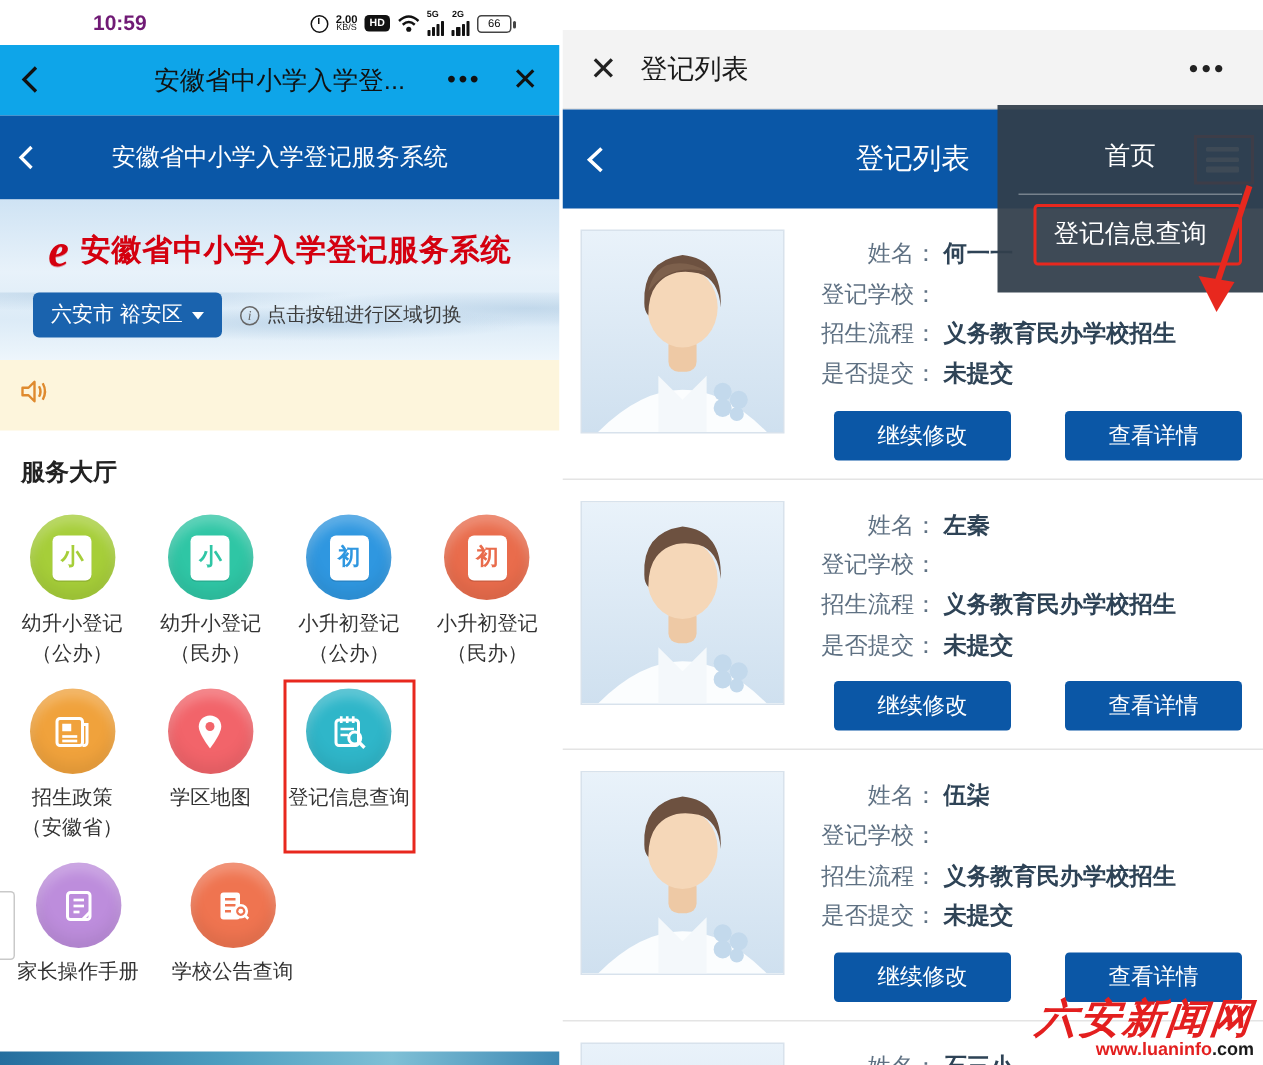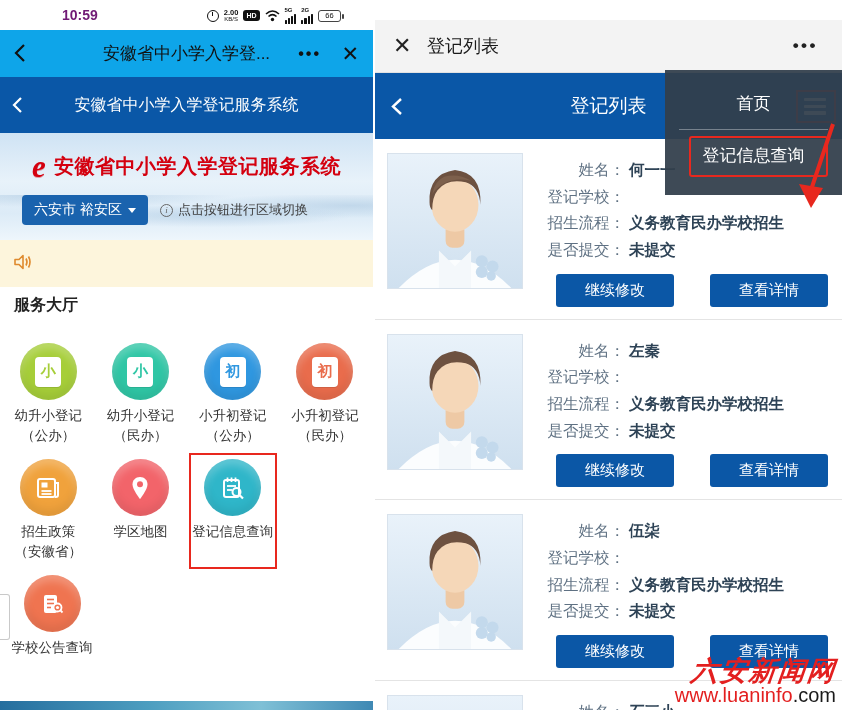--- a/index.html
+++ b/index.html
@@ -46,21 +46,21 @@
   .region-row { position:absolute; left:22px; top:62px; display:flex; align-items:center; gap:12px; }
   .region-btn { background:#1a63ae; color:#fff; font-size:14px; padding:6px 12px; border-radius:4px; border:none; display:flex; align-items:center; gap:6px; cursor:pointer; }
   .region-btn .caret { width:0; height:0; border-left:4.5px solid transparent; border-right:4.5px solid transparent; border-top:5.5px solid #fff; }
   .region-hint { display:flex; align-items:center; gap:5px; color:#3c3c3c; font-size:13px; }
   .info-ic { width:13px; height:13px; border:1.2px solid #666; border-radius:50%; color:#666; font-size:9px; display:flex; align-items:center; justify-content:center; font-style:italic; font-family:"Liberation Serif",serif; }
   .notice-head { height:44px; display:flex; align-items:center; justify-content:space-between; padding:0 14px; }
   .sec-title { font-size:16px; font-weight:bold; color:#222; }
   .more-link { font-size:13px; color:#999; }
   .notice-bar { height:47px; background:#fdf5dc; display:flex; align-items:center; padding:0 13px; }
 
-  .hall-title { height:40px; display:flex; align-items:flex-start; padding:0 14px; margin-top:8px; }
+  .hall-title { height:40px; display:flex; align-items:center; padding:0 14px; margin-top:8px; }
 
   .svc-grid { display:grid; grid-template-columns:repeat(4,1fr); padding:0 2px; }
   .svc { position:relative; display:flex; flex-direction:column; align-items:center; padding:8px 0 6px; }
   .svc-ic { width:57px; height:57px; border-radius:50%; position:relative; display:flex; align-items:center; justify-content:center; box-shadow:inset 0 -6px 10px rgba(0,0,0,.08), inset 0 6px 8px rgba(255,255,255,.25); }
   .svc-lb { margin-top:6px; text-align:center; font-size:13.5px; color:#333; line-height:1.45; }
   .chip { background:#fff; border-radius:4px; width:26px; height:30px; display:flex; align-items:center; justify-content:center; font-size:15px; font-weight:bold; box-shadow:0 1px 0 rgba(0,0,0,.1); }
   .svc.hl::after { content:""; position:absolute; left:2px; right:2px; top:2px; bottom:-2px; border:2.5px solid #e8281e; pointer-events:none; }
   .svc-row3 { display:flex; padding:0 2px; }
   .svc-row3 .svc { width:100px; }
   .svc-row3 .svc:nth-child(2) { width:118px; margin-left:-6px; }
@@ -94,21 +94,21 @@
   .cbtn { width:118px; height:33px; background:#0b57a6; color:#fff; font-size:15px; border:none; border-radius:3px; cursor:pointer; font-family:inherit; }
 
   .menu-pop { position:absolute; left:290px; top:70px; width:177px; background:rgba(50,63,75,0.94); z-index:40; padding:8px 0 14px; }
   .menu-item { color:#fff; font-size:17px; text-align:center; padding:14px 0; position:relative; }
   .menu-div { height:1px; background:rgba(255,255,255,.35); margin:0 14px; }
   .menu-hl { position:absolute; left:24px; right:14px; top:6px; bottom:4px; border:2.5px solid #e8281e; border-radius:3px; }
   .red-arrow { position:absolute; z-index:45; pointer-events:none; }
 
   .watermark { position:absolute; right:6px; bottom:4px; text-align:right; z-index:60; line-height:1.05; }
   .wm1 { font-family:"Liberation Serif","DejaVu Serif",serif; font-weight:bold; font-style:italic; color:#e31f1f; font-size:27px; letter-spacing:2px; transform:skewX(-6deg); }
-  .wm2 { font-size:20px; font-weight:normal; color:#e31f1f; }
+  .wm2 { font-size:12px; font-weight:bold; color:#e31f1f; }
   .wm2 .dotcom { color:#1a1a1a; }
 </style>
 </head>
 <body>
 
 <div id="stage">
 
   <div class="left-phone">
 
     <div class="status-bar">
@@ -254,20 +254,32 @@
               <line x1="9" y1="17" x2="14" y2="17" stroke="#fff" stroke-width="1.8"></line>
               <circle cx="18.5" cy="19" r="4" fill="none" stroke="#fff" stroke-width="2"></circle>
               <line x1="21.5" y1="22" x2="25" y2="25.5" stroke="#fff" stroke-width="2.2"></line>
             </svg>
         </div>
         <div class="svc-lb"><span>登记信息查询</span></div>
       </div>
     </div>
 
     <div class="svc-row3">
+      <div class="svc">
+        <div class="svc-ic" style="background: linear-gradient(160deg, rgb(189, 141, 220) 0%, rgb(189, 141, 220) 100%) rgb(189, 141, 220);">
+          <svg width="28" height="28" viewBox="0 0 28 28">
+              <rect x="7" y="5" width="15" height="18" rx="2" fill="none" stroke="#fff" stroke-width="2"></rect>
+              <path d="M17 23 L22 18" stroke="#fff" stroke-width="2"></path>
+              <line x1="11" y1="10" x2="18" y2="10" stroke="#fff" stroke-width="1.8"></line>
+              <line x1="11" y1="14" x2="18" y2="14" stroke="#fff" stroke-width="1.8"></line>
+              <line x1="11" y1="18" x2="15" y2="18" stroke="#fff" stroke-width="1.8"></line>
+            </svg>
+        </div>
+        <div class="svc-lb"><span>家长操作手册</span></div>
+      </div>
       <div class="svc">
         <div class="svc-ic" style="background: linear-gradient(160deg, rgb(239, 116, 80) 0%, rgb(239, 116, 80) 100%) rgb(239, 116, 80);">
           <svg width="28" height="28" viewBox="0 0 28 28">
               <rect x="6" y="5" width="13" height="18" rx="2" fill="#fff"></rect>
               <line x1="9" y1="9.5" x2="16" y2="9.5" stroke="#ef7450" stroke-width="1.6"></line>
               <line x1="9" y1="13.5" x2="16" y2="13.5" stroke="#ef7450" stroke-width="1.6"></line>
               <line x1="9" y1="17.5" x2="13" y2="17.5" stroke="#ef7450" stroke-width="1.6"></line>
               <circle cx="19.5" cy="17.5" r="4" fill="#ef7450" stroke="#fff" stroke-width="1.8"></circle>
               <circle cx="19.5" cy="17.5" r="1.6" fill="#fff"></circle>
               <line x1="22.2" y1="20.2" x2="24.5" y2="22.5" stroke="#fff" stroke-width="1.8"></line>

